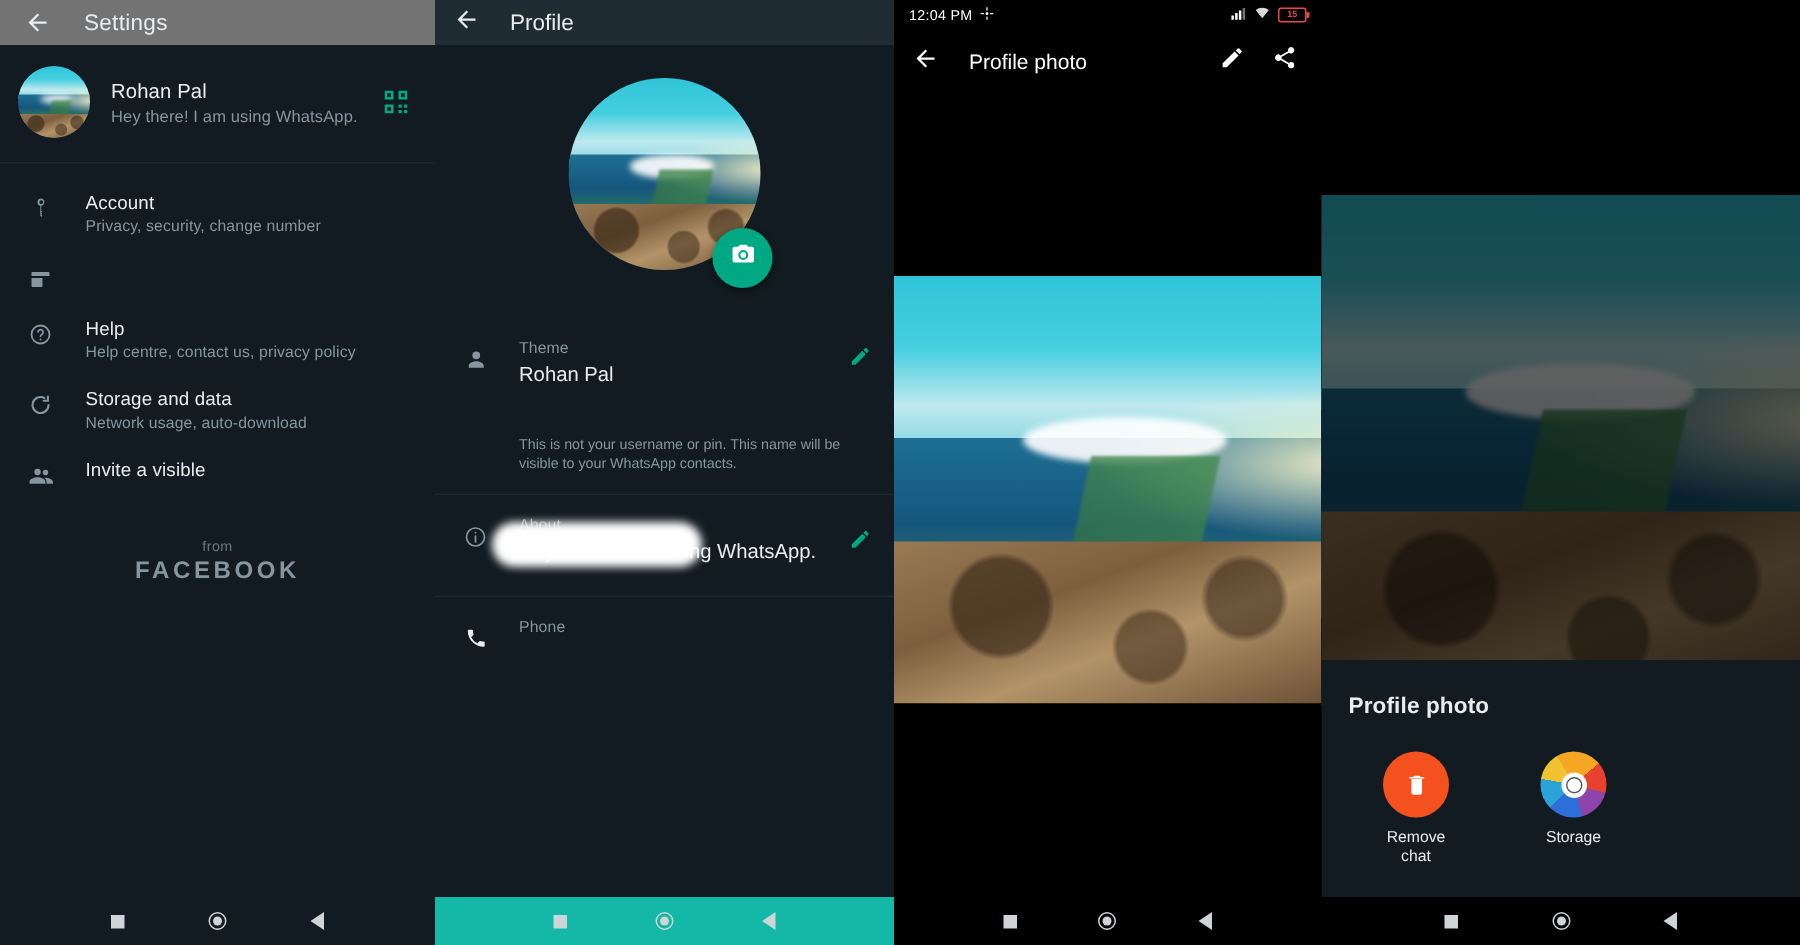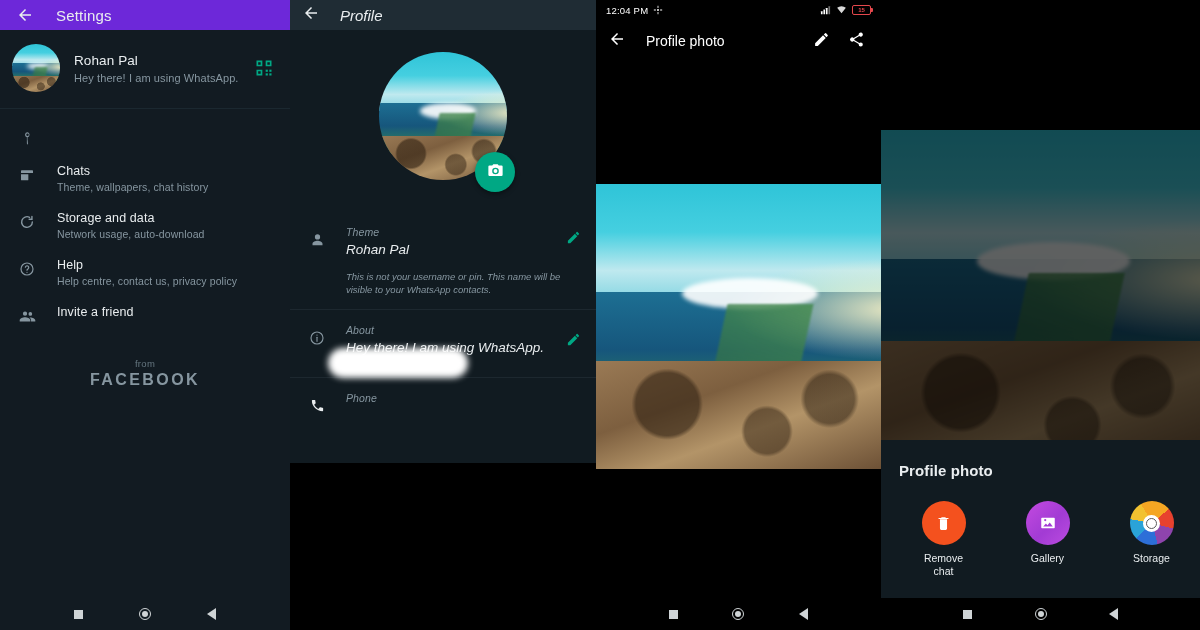--- a/index.html
+++ b/index.html
@@ -6,21 +6,21 @@
   html, body {
     width: 1200px; height: 630px;
     background: #000;
     font-family: "Liberation Sans", sans-serif;
     overflow: hidden;
   }
   .stage { position: relative; width: 1200px; height: 630px; display: flex; }
 
   
   .panel1 { position: relative; width: 290px; height: 630px; background: #121b22; overflow: hidden; }
-  .p1-appbar { height: 30px; background: #6d28d9; display: flex; align-items: center; padding: 0 0 0 12px; }
+  .p1-appbar { height: 30px; background: #737373; display: flex; align-items: center; padding: 0 0 0 12px; }
   .p1-appbar .back { width: 26px; height: 26px; display: flex; align-items: center; justify-content: center; }
   .p1-title { color: #e9edef; font-size: 15px; font-weight: 500; margin-left: 18px; letter-spacing: .2px; }
   .p1-body { background: #121b22; height: 568px; position: relative; }
 
   .profile-row { display: flex; align-items: center; padding: 14px 12px 16px 12px; position: relative; border-bottom: 1px solid #1b2830; }
   .avatar-sm {
     width: 48px; height: 48px; border-radius: 50%; flex: 0 0 48px; overflow: hidden; position: relative;
   }
   .mt-img { position: absolute; inset: 0; }
   .mt-sky { position:absolute; left:0; right:0; top:0; height:46%; background: linear-gradient(#2fc4d8 0%, #45cfe0 40%, #bfe9ef 72%, #7fd3e0 100%); }
@@ -54,39 +54,39 @@
   .from-brand { color: #8696a0; font-size: 16px; letter-spacing: 2.4px; font-weight: 600; margin-top: 2px; }
 
   
   .navbar { height: 32px; display: flex; align-items: center; justify-content: space-around; padding: 0 16%; }
   .nav-sq { width: 9px; height: 9px; background: #cfd4d6; }
   .nav-ci { width: 12px; height: 12px; border: 1.6px solid #cfd4d6; border-radius: 50%; position: relative; }
   .nav-ci:after { content:""; position:absolute; inset:2px; border-radius:50%; background:#cfd4d6; }
   .nav-tr { width: 0; height: 0; border-top: 6px solid transparent; border-bottom: 6px solid transparent; border-right: 9px solid #cfd4d6; }
 
   
-  .panel2 { position: relative; width: 306px; height: 463px; background: #404040; overflow: hidden; font-style: italic; }
+  .panel2 { position: relative; width: 306px; height: 630px; background: #14b8a6; overflow: hidden; }
   .p2-appbar { height: 30px; background: #1f2c34; display: flex; align-items: center; padding-left: 12px; }
   .p2-title { color: #e9edef; font-size: 15px; font-weight: 500; margin-left: 20px; }
   .p2-body { background: #111b21; height: 568px; }
   .avatar-wrap { display: flex; justify-content: center; padding-top: 22px; position: relative; }
   .avatar-lg { width: 128px; height: 128px; border-radius: 50%; overflow: hidden; position: relative; }
   .cam-fab {
     position: absolute; width: 40px; height: 40px; border-radius: 50%; background: #00a884;
     right: 81px; bottom: -12px; display: flex; align-items: center; justify-content: center;
     box-shadow: 0 2px 5px rgba(0,0,0,.4);
   }
 
   .field { display: flex; padding: 12px 14px 8px 16px; position: relative; }
   .f-ico { width: 22px; flex: 0 0 22px; display: flex; justify-content: center; padding-top: 6px; }
   .f-body { margin-left: 18px; flex: 1; min-width: 0; }
   .f-label { color: #8696a0; font-size: 10.5px; letter-spacing: .1px; }
   .f-value { color: #e9edef; font-size: 13.5px; margin-top: 4px; font-weight: 400; }
   .f-value.big { font-size: 13.5px; font-weight: 500; }
-  .f-hint { color: #8696a0; font-size: 9.5px; line-height: 1.35; margin-top: 6px; padding-left: 56px; padding-right: 16px; }
+  .f-hint { color: #8696a0; font-size: 9.5px; line-height: 1.35; margin-top: 26px; padding-left: 56px; padding-right: 16px; }
   .pencil { position: absolute; right: 14px; top: 16px; width: 16px; height: 16px; }
   .pencil.low { top: 22px; }
   .divider2 { height: 1px; background: #1d282f; margin: 4px 0 0 0; }
   .redact {
     position: absolute; left: 38px; top: 348px; width: 140px; height: 30px;
     background: #ffffff; border-radius: 16px; filter: blur(3px);
   }
 
   
   .panel3 { position: relative; width: 285px; height: 630px; background: #000; overflow: hidden; }
@@ -173,70 +173,70 @@
       </div>
 
       <div class="set-list">
 
         <div class="set-item">
           <span class="set-ico">
             <svg width="15" height="15" viewBox="0 0 24 24" fill="#8696a0">
                 <path d="M12 2a4 4 0 00-1 7.86V20l1 2 1-2 -1-1 1-1 -1-1 1-1 -1-1V9.86A4 4 0 0012 2zm0 2a2 2 0 110 4 2 2 0 010-4z"></path>
               </svg>
           </span>
+          <div class="set-txt">
+            <div class="set-title">Account</div>
+            <div class="set-sub">Privacy, security, change number</div>
+          </div>
         </div>
 
         <div class="set-item">
           <span class="set-ico">
             <svg width="16" height="16" viewBox="0 0 24 24" fill="#8696a0">
                 <path d="M4 5h16a1 1 0 011 1v3H3V6a1 1 0 011-1zm-1 6h11v8a1 1 0 01-1 1H4a1 1 0 01-1-1v-8z"></path>
               </svg>
           </span>
-          <div class="set-txt">
-            <div class="set-title">Chats</div>
-            <div class="set-sub">Theme, wallpapers, chat history</div>
-          </div>
-        </div>
-
-
-        <div class="set-item">
-          <span class="set-ico">
-            <svg width="16" height="16" viewBox="0 0 24 24" fill="none" stroke="#8696a0" stroke-width="2.1" stroke-linecap="round">
-              <path d="M20 12a8 8 0 11-4.2-7"></path>
-                <path d="M19.4 3.6v4.2h-4.2"></path>
-            </svg>
-          </span>
-          <div class="set-txt">
-            <div class="set-title">Storage and data</div>
-            <div class="set-sub">Network usage, auto-download</div>
-          </div>
-        </div>
+        </div>
+
 
         <div class="set-item">
           <span class="set-ico">
             <svg width="16" height="16" viewBox="0 0 24 24" fill="none" stroke="#8696a0" stroke-width="1.8">
               <circle cx="12" cy="12" r="9"></circle>
               <path d="M9.6 9.4a2.5 2.5 0 114.1 2.2c-.8.6-1.7 1-1.7 2.1" stroke-linecap="round"></path>
               <circle cx="12" cy="17" r=".9" fill="#8696a0" stroke="none"></circle>
             </svg>
           </span>
           <div class="set-txt">
             <div class="set-title">Help</div>
             <div class="set-sub">Help centre, contact us, privacy policy</div>
           </div>
         </div>
 
         <div class="set-item">
           <span class="set-ico">
+            <svg width="16" height="16" viewBox="0 0 24 24" fill="none" stroke="#8696a0" stroke-width="2.1" stroke-linecap="round">
+              <path d="M20 12a8 8 0 11-4.2-7"></path>
+                <path d="M19.4 3.6v4.2h-4.2"></path>
+            </svg>
+          </span>
+          <div class="set-txt">
+            <div class="set-title">Storage and data</div>
+            <div class="set-sub">Network usage, auto-download</div>
+          </div>
+        </div>
+
+        <div class="set-item">
+          <span class="set-ico">
             <svg width="17" height="17" viewBox="0 0 24 24" fill="#8696a0">
                 <path d="M8.5 11a3 3 0 100-6 3 3 0 000 6zm7.5 0a2.6 2.6 0 100-5.2A2.6 2.6 0 0016 11zM8.5 13C5.5 13 1 14.4 1 17.3V19h15v-1.7c0-2.9-4.5-4.3-7.5-4.3zm7.5.3c-.4 0-.9 0-1.3.1 1.4 1 2.3 2.3 2.3 3.9V19H23v-1.7c0-2.5-3.9-4-7-4z"></path>
               </svg>
           </span>
           <div class="set-txt">
-            <div class="set-title">Invite a friend</div>
+            <div class="set-title">Invite a visible</div>
           </div>
         </div>
 
       </div>
 
       <div class="from-block">
         <div class="from-word">from</div>
         <div class="from-brand">FACEBOOK</div>
       </div>
 
@@ -441,28 +441,20 @@
             <svg width="17" height="17" viewBox="0 0 24 24" fill="#fff">
                 <path d="M7 6h10v13a2 2 0 01-2 2H9a2 2 0 01-2-2V6zm2.5-3h5l1 1.3H19v1.4H5V4.3h3.5L9.5 3z"></path>
               </svg>
           </div>
           <div class="opt-label">
             <span>Remove</span><br>
             <span>chat</span>
           </div>
         </div>
 
-        <div class="opt">
-          <div class="opt-circle c-gallery">
-            <svg width="18" height="18" viewBox="0 0 24 24" fill="#fff">
-                <path d="M4 5h16a1 1 0 011 1v12a1 1 0 01-1 1H4a1 1 0 01-1-1V6a1 1 0 011-1zm1.6 11.5h12.8l-4.1-5.2-3 3.7-2.1-2.4-3.6 3.9zM8.3 9.6a1.5 1.5 0 10-.02-3.01A1.5 1.5 0 008.3 9.6z"></path>
-              </svg>
-          </div>
-          <div class="opt-label">Gallery</div>
-        </div>
 
         <div class="opt">
           <div class="opt-circle c-camera">
             <span class="cam-lens"></span>
           </div>
           <div class="opt-label">Storage</div>
         </div>
 
       </div>
     </div>

